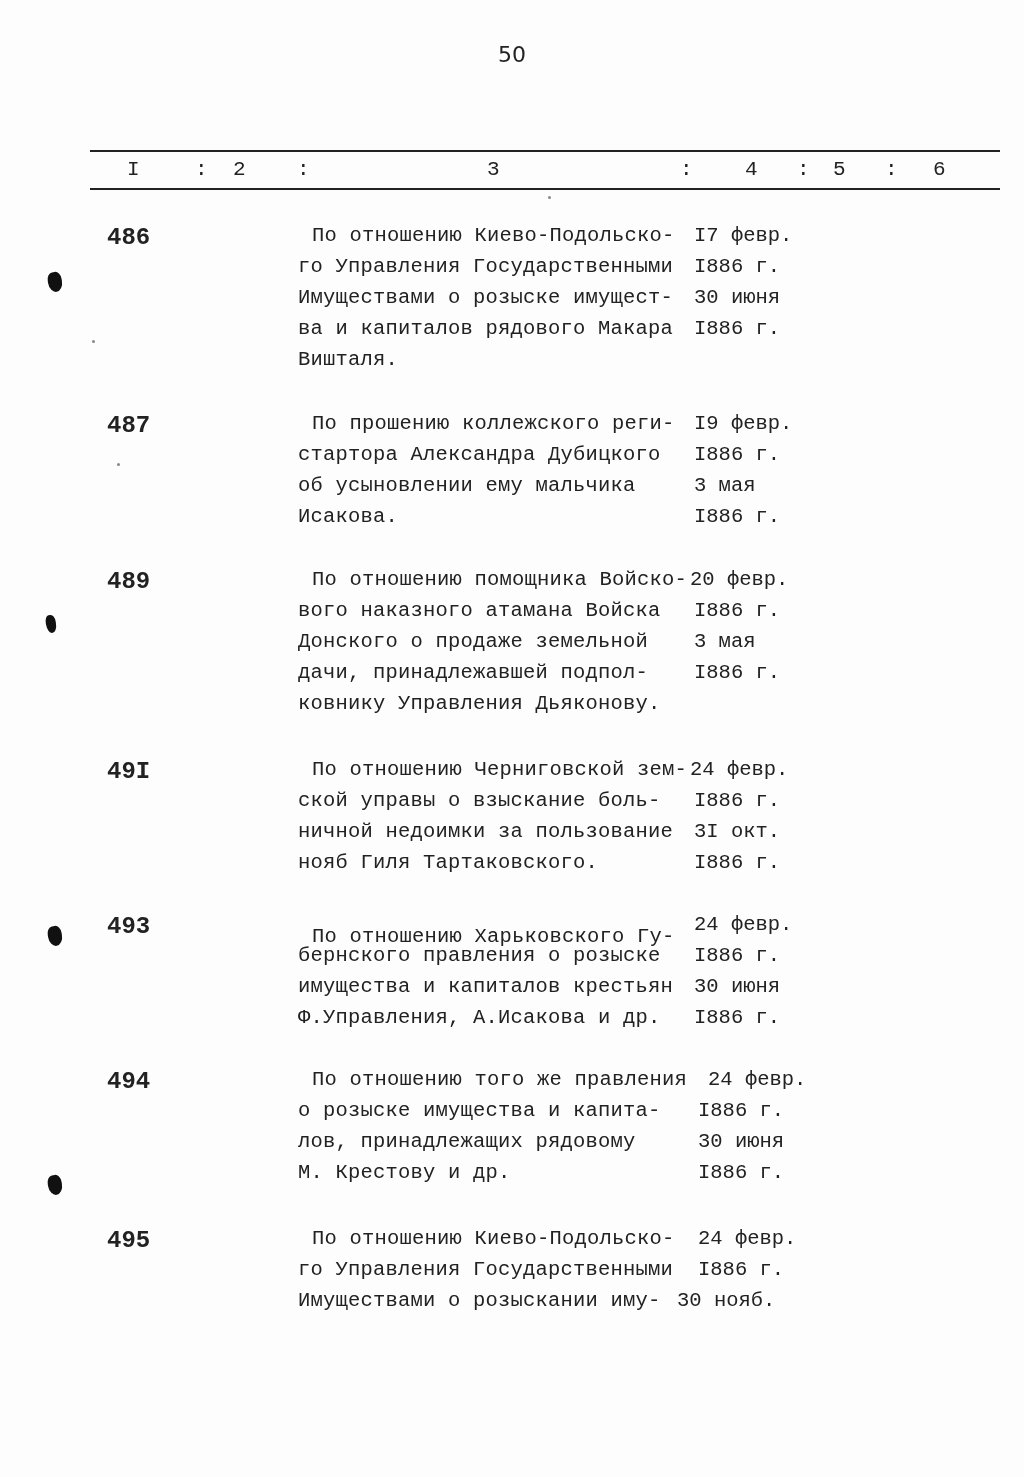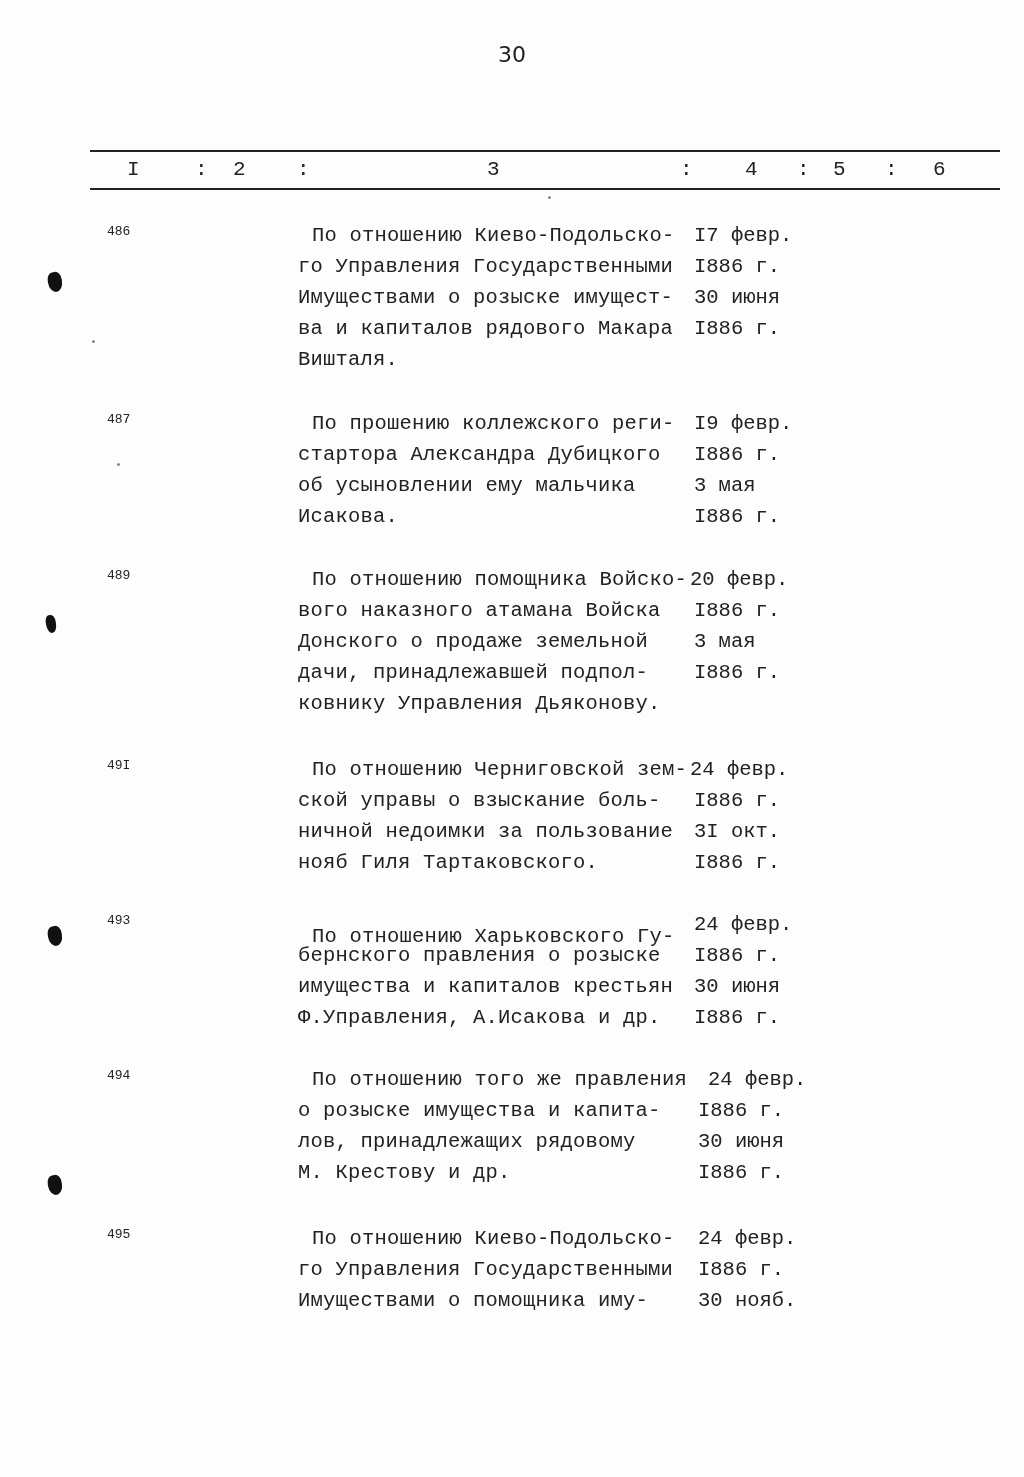--- a/index.html
+++ b/index.html
@@ -12,34 +12,34 @@
     .page-number {
       position: absolute; top: 42px; left: 0; width: 1024px;
       text-align: center; font-size: 22px; font-family: "DejaVu Sans", sans-serif; color: #222;
     }
     .rule { position: absolute; left: 90px; width: 910px; height: 0; border-top: 2px solid #222; }
     .rule.top { top: 150px; }
     .rule.bottom { top: 188px; }
     .header-cell { position: absolute; top: 158px; font-size: 21px; color: #222; }
     .header-sep { position: absolute; top: 158px; font-size: 21px; color: #222; }
     .entry { position: absolute; left: 0; width: 1024px; }
-    .entry .num { position: absolute; left: 107px; top: 0; font-size: 13px; }
+    .entry .num { position: absolute; left: 107px; top: 0; font-size: 24px; font-weight: bold; }
     .entry .line { position: absolute; left: 298px; font-size: 20.5px; white-space: pre; letter-spacing: 0.2px; }
     .entry .line.first { left: 312px; }
     .entry .date { position: absolute; font-size: 20.5px; white-space: pre; }
     .mark {
       position: absolute; width: 14px; height: 20px; background: #111;
       border-radius: 40% 40% 50% 50%; transform: rotate(-10deg);
     }
     .dot { position: absolute; width: 3px; height: 3px; background: #888; border-radius: 50%; }
   </style>
 </head>
 <body>
 
-<div class="page-number">30</div>
+<div class="page-number">50</div>
 
 <div class="rule top"></div>
 <div class="rule bottom"></div>
 
 <span class="header-cell" style="left:127px">I</span>
 <span class="header-sep" style="left:195px">:</span>
 <span class="header-cell" style="left:233px">2</span>
 <span class="header-sep" style="left:297px">:</span>
 <span class="header-cell" style="left:487px">3</span>
 <span class="header-sep" style="left:680px">:</span>
@@ -120,24 +120,24 @@
   <span class="date" style="top:0;left:708px">24 февр.</span>
   <span class="date" style="top:31px;left:698px">I886 г.</span>
   <span class="date" style="top:62px;left:698px">30 июня</span>
   <span class="date" style="top:93px;left:698px">I886 г.</span>
 </div>
 
 <div class="entry" style="top:1227px">
   <span class="num">495</span>
   <span class="line first" style="top:0">По отношению Киево-Подольско-</span>
   <span class="line" style="top:31px">го Управления Государственными</span>
-  <span class="line" style="top:62px">Имуществами о помощника иму-</span>
+  <span class="line" style="top:62px">Имуществами о розыскании иму-</span>
   <span class="date" style="top:0;left:698px">24 февр.</span>
   <span class="date" style="top:31px;left:698px">I886 г.</span>
-  <span class="date" style="top:62px;left:698px">30 нояб.</span>
+  <span class="date" style="top:62px;left:677px">30 нояб.</span>
 </div>
 
 <div class="mark" style="left:48px;top:272px"></div>
 <div class="mark" style="left:46px;top:615px;width:10px;height:18px"></div>
 <div class="mark" style="left:48px;top:926px"></div>
 <div class="mark" style="left:48px;top:1175px"></div>
 
 <div class="dot" style="left:92px;top:340px"></div>
 <div class="dot" style="left:117px;top:463px"></div>
 <div class="dot" style="left:548px;top:196px"></div>

